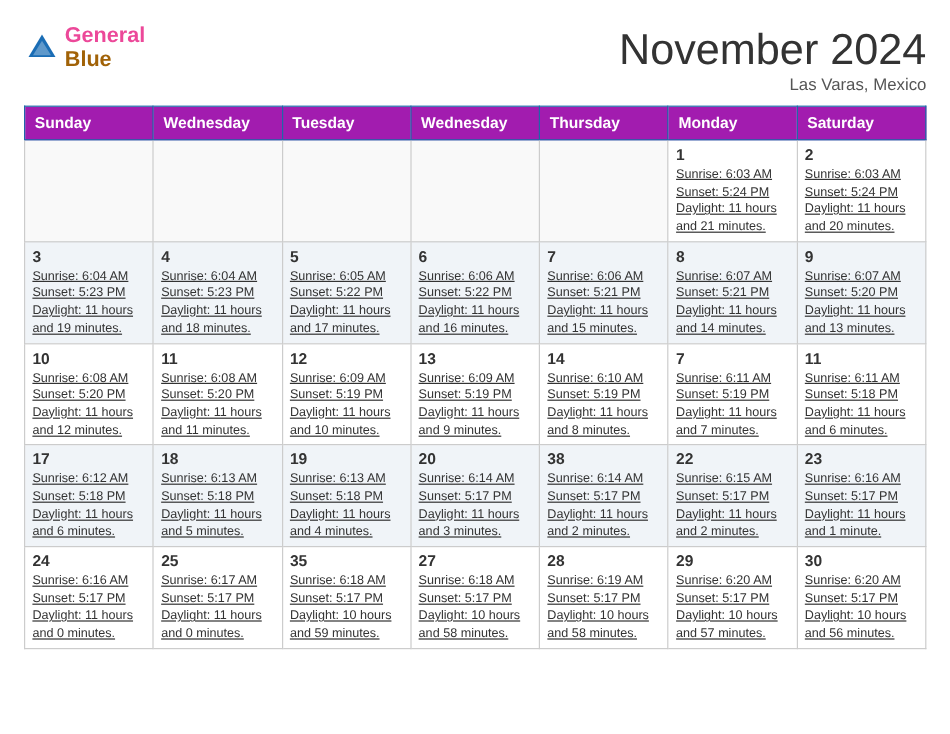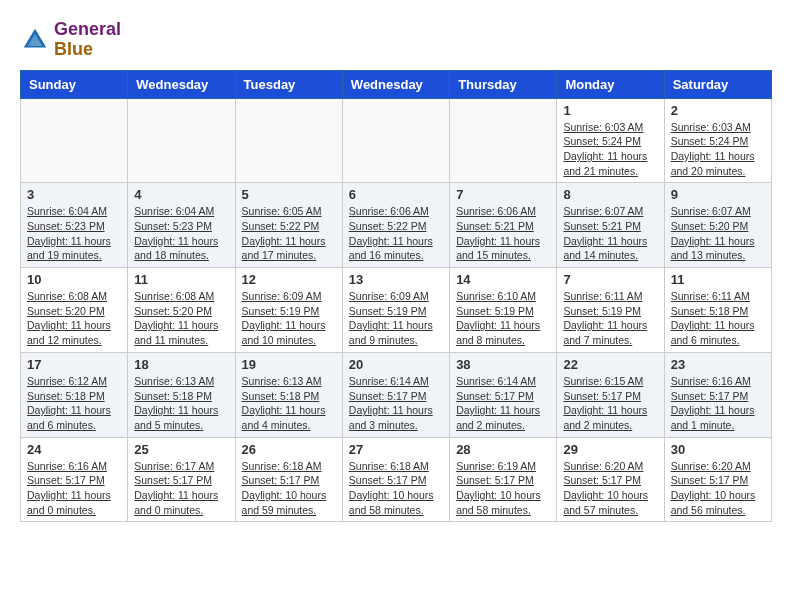--- a/index.html
+++ b/index.html
@@ -19,21 +19,21 @@
     .logo {
       display: flex;
       align-items: center;
       gap: 4px;
     }
     .logo-text {
       font-size: 18px;
       font-weight: bold;
       line-height: 1.1;
     }
-    .logo-text .general { color: #701a75; }
+    .logo-text .general { color: #ec4899; }
     .logo-text .blue { color: #a16207; }
     .logo-icon {
       width: 30px;
       height: 30px;
     }
     .title-block {
       text-align: right;
     }
     .month-title {
       font-size: 36px;
@@ -43,21 +43,21 @@
     .subtitle {
       font-size: 14px;
       color: #555;
     }
     .calendar {
       width: 100%;
       border-collapse: collapse;
       border: 1px solid #ccc;
     }
     .calendar th {
-      background: #1d4ed8;
+      background: #a21caf;
       color: #fff;
       padding: 6px 8px;
       font-size: 13px;
       font-weight: bold;
       text-align: left;
       border: 1px solid #2066a8;
     }
     .calendar td {
       vertical-align: top;
       border: 1px solid #ccc;
@@ -93,20 +93,24 @@
   <div class="logo">
     <svg class="logo-icon" viewBox="0 0 40 40" xmlns="http://www.w3.org/2000/svg">
       <polygon points="20,5 35,30 5,30" fill="#1a6db5"></polygon>
       <polygon points="20,12 30,28 10,28" fill="#fff" opacity="0.3"></polygon>
     </svg>
     <div class="logo-text">
       <div class="general">General</div>
       <div class="blue">Blue</div>
     </div>
   </div>
+  <div class="title-block">
+    <div class="month-title">November 2024</div>
+    <div class="subtitle">Las Varas, Mexico</div>
+  </div>
 </div>
 
 <table class="calendar">
   <thead>
     <tr>
     <th>Sunday</th>
         <th>Wednesday</th>
         <th>Tuesday</th>
         <th>Wednesday</th>
         <th>Thursday</th>
@@ -223,21 +227,21 @@
       <tr>
         <td>
           <div class="day-number">24</div>
           <div class="day-info">Sunrise: 6:16 AM<br>Sunset: 5:17 PM<br>Daylight: 11 hours and 0 minutes.</div>
         </td>
         <td>
           <div class="day-number">25</div>
           <div class="day-info">Sunrise: 6:17 AM<br>Sunset: 5:17 PM<br>Daylight: 11 hours and 0 minutes.</div>
         </td>
         <td>
-          <div class="day-number">26</div>
+          <div class="day-number">35</div>
           <div class="day-info">Sunrise: 6:18 AM<br>Sunset: 5:17 PM<br>Daylight: 10 hours and 59 minutes.</div>
         </td>
         <td>
           <div class="day-number">27</div>
           <div class="day-info">Sunrise: 6:18 AM<br>Sunset: 5:17 PM<br>Daylight: 10 hours and 58 minutes.</div>
         </td>
         <td>
           <div class="day-number">28</div>
           <div class="day-info">Sunrise: 6:19 AM<br>Sunset: 5:17 PM<br>Daylight: 10 hours and 58 minutes.</div>
         </td>

